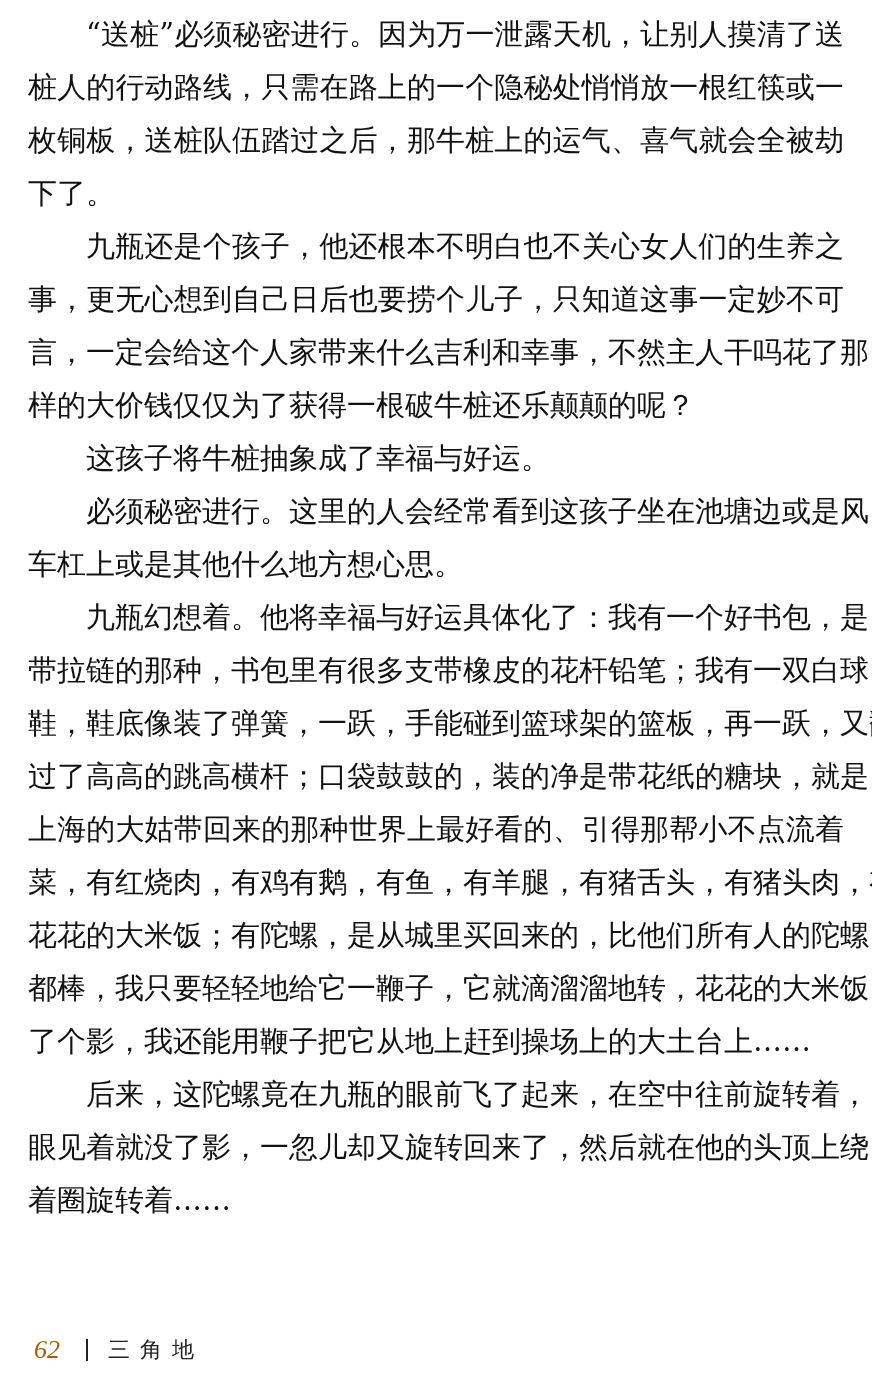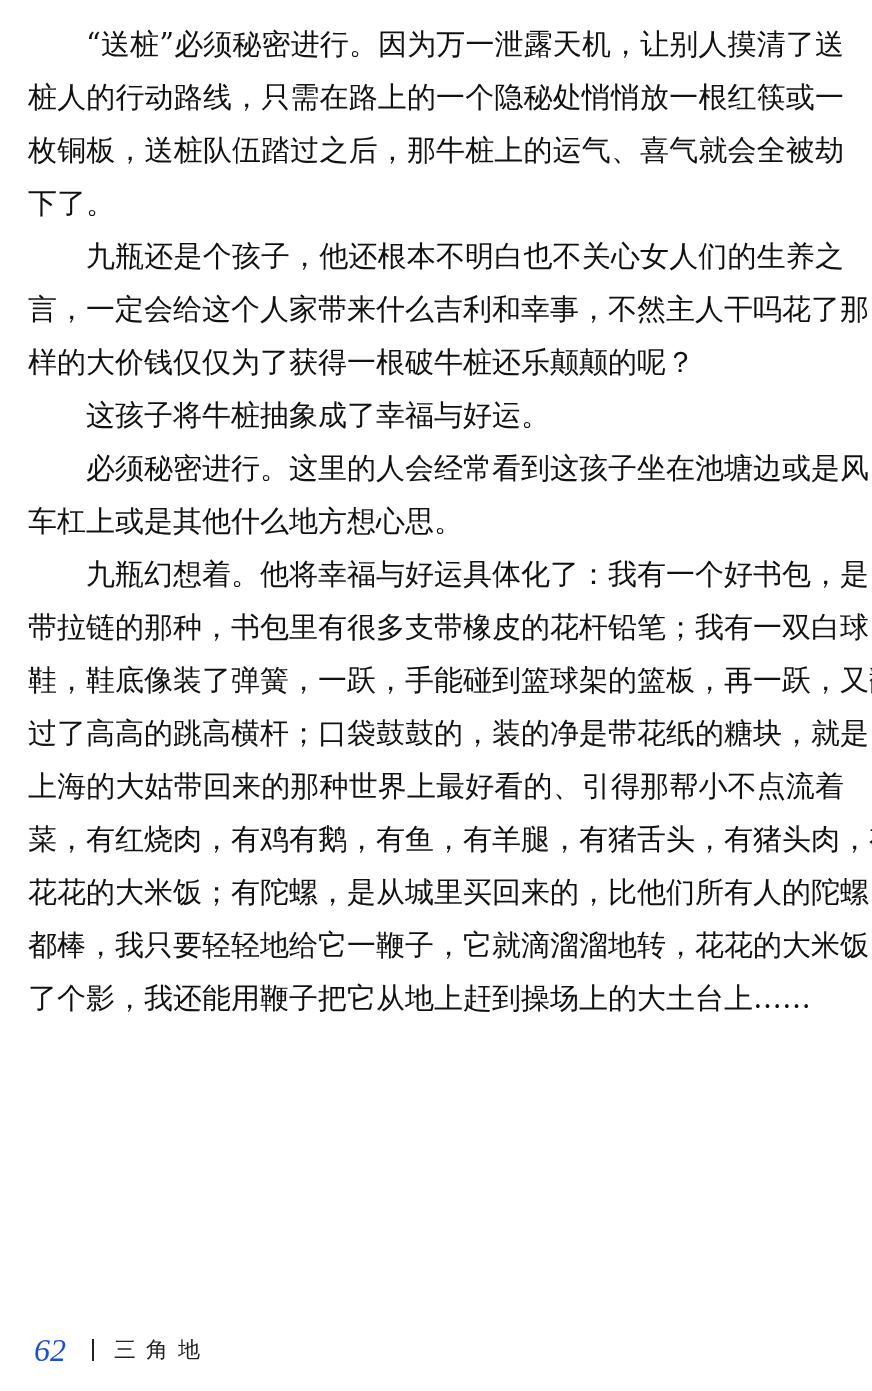--- a/index.html
+++ b/index.html
@@ -10,21 +10,21 @@
     body {
       width: 872px;
       height: 1391px;
       position: relative;
       overflow: hidden;
       color: #111111;
     }
     .page {
       position: absolute;
       left: 28px;
-      top: 18px;
+      top: 8px;
       width: 816px;
     }
     .line {
       height: 53px;
       line-height: 53px;
       font-family: "DejaVu Serif", "Liberation Serif", serif;
       font-size: 29px;
       white-space: nowrap;
       text-align: justify;
       text-align-last: justify;
@@ -40,22 +40,22 @@
       position: absolute;
       left: 34px;
       top: 1330px;
       height: 40px;
       display: flex;
       align-items: center;
     }
     .page-number {
       font-family: "Liberation Serif", "DejaVu Serif", serif;
       font-style: italic;
-      font-size: 32px;
-      color: #1d4ed8;
+      font-size: 26px;
+      color: #a16207;
     }
     .divider {
       display: inline-block;
       width: 2px;
       height: 22px;
       background: #222222;
       margin-left: 26px;
       margin-right: 20px;
     }
     .book-title {
@@ -73,20 +73,21 @@
 
   <div>
     <div class="line indent">“送桩”必须秘密进行。因为万一泄露天机，让别人摸清了送</div>
     <div class="line">桩人的行动路线，只需在路上的一个隐秘处悄悄放一根红筷或一</div>
     <div class="line">枚铜板，送桩队伍踏过之后，那牛桩上的运气、喜气就会全被劫</div>
     <div class="line last">下了。</div>
   </div>
 
   <div>
     <div class="line indent">九瓶还是个孩子，他还根本不明白也不关心女人们的生养之</div>
+    <div class="line">事，更无心想到自己日后也要捞个儿子，只知道这事一定妙不可</div>
     <div class="line">言，一定会给这个人家带来什么吉利和幸事，不然主人干吗花了那</div>
     <div class="line last">样的大价钱仅仅为了获得一根破牛桩还乐颠颠的呢？</div>
   </div>
 
   <div>
     <div class="line indent last">这孩子将牛桩抽象成了幸福与好运。</div>
   </div>
 
   <div>
     <div class="line indent">必须秘密进行。这里的人会经常看到这孩子坐在池塘边或是风</div>
@@ -98,20 +99,25 @@
     <div class="line">带拉链的那种，书包里有很多支带橡皮的花杆铅笔；我有一双白球</div>
     <div class="line">鞋，鞋底像装了弹簧，一跃，手能碰到篮球架的篮板，再一跃，又翻</div>
     <div class="line">过了高高的跳高横杆；口袋鼓鼓的，装的净是带花纸的糖块，就是</div>
     <div class="line">上海的大姑带回来的那种世界上最好看的、引得那帮小不点流着</div>
     <div class="line">菜，有红烧肉，有鸡有鹅，有鱼，有羊腿，有猪舌头，有猪头肉，有白</div>
     <div class="line">花花的大米饭；有陀螺，是从城里买回来的，比他们所有人的陀螺</div>
     <div class="line">都棒，我只要轻轻地给它一鞭子，它就滴溜溜地转，花花的大米饭</div>
     <div class="line last">了个影，我还能用鞭子把它从地上赶到操场上的大土台上……</div>
   </div>
 
+  <div>
+    <div class="line indent">后来，这陀螺竟在九瓶的眼前飞了起来，在空中往前旋转着，</div>
+    <div class="line">眼见着就没了影，一忽儿却又旋转回来了，然后就在他的头顶上绕</div>
+    <div class="line last">着圈旋转着……</div>
+  </div>
 
 </div>
 
 <div class="footer">
   <span class="page-number">62</span>
   <span class="divider"></span>
   <span class="book-title">三角地</span>
 </div>
 
 </body></html>

